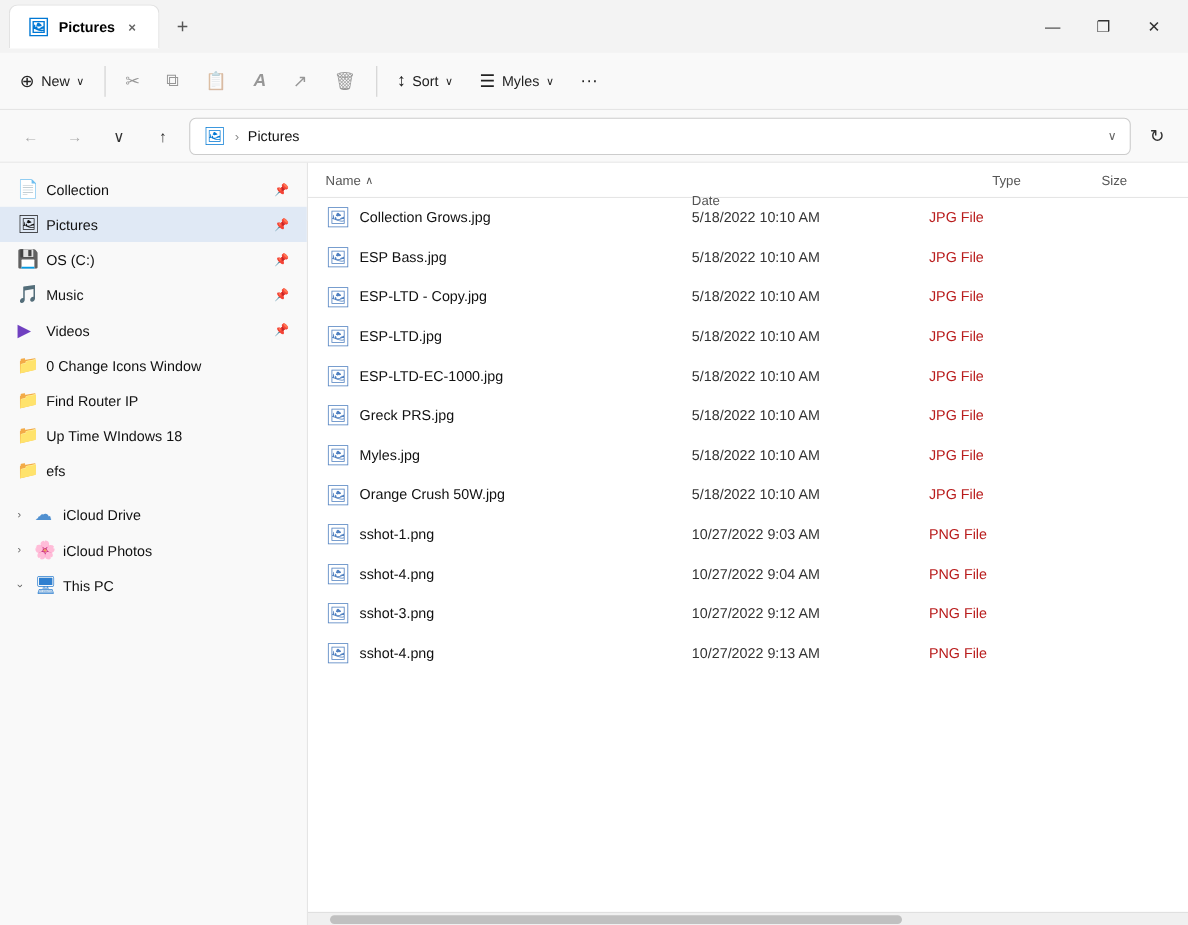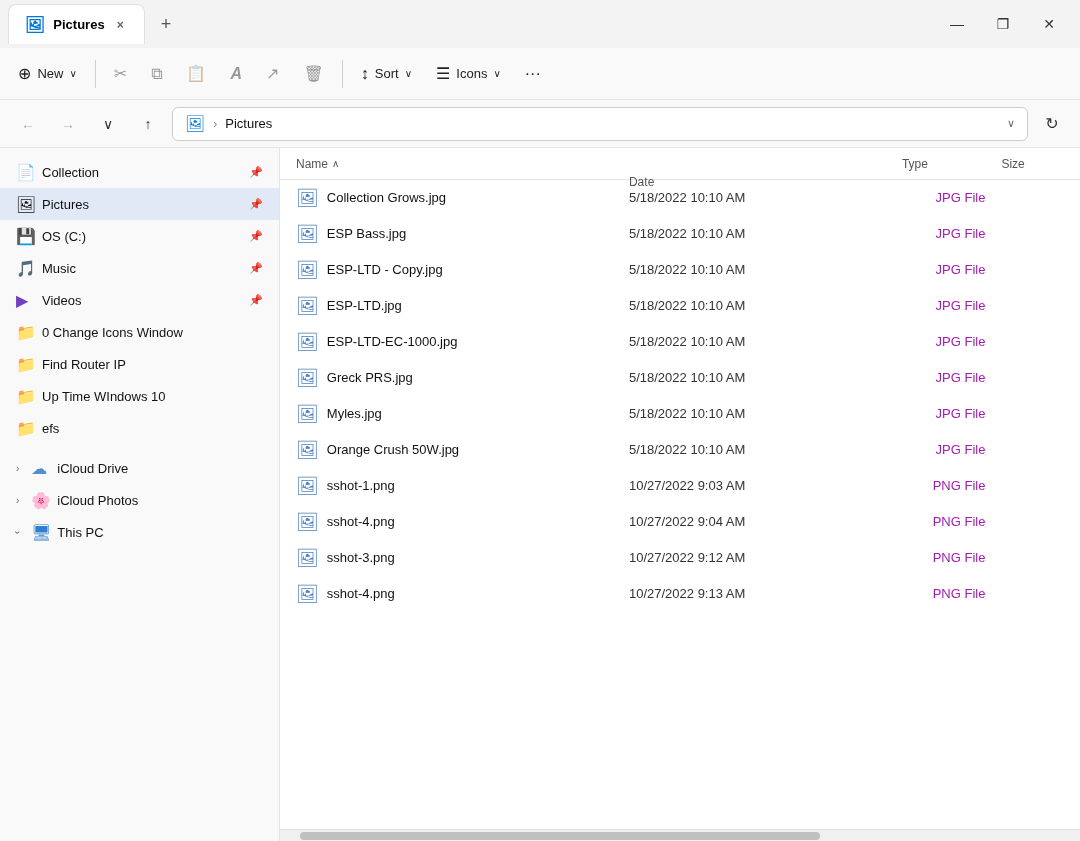--- a/index.html
+++ b/index.html
@@ -120,21 +120,21 @@
     .file-row {
       display: flex; align-items: center;
       height: 36px; padding: 0 8px;
       border-bottom: 1px solid transparent;
       cursor: pointer; font-size: 13px;
     }
     .file-row .col-name { display: flex; align-items: center; gap: 8px; }
     .file-icon { font-size: 18px; flex-shrink: 0; }
     .file-name-text { color: #111; }
     .file-date { width: 220px; padding: 0 8px; color: #333; }
-    .file-type { width: 160px; padding: 0 8px; color: #a21caf; text-align: right; }
+    .file-type { width: 160px; padding: 0 8px; color: #b91c1c; }
     .file-size { width: 80px; padding: 0 8px; color: #333; }
     .sidebar::-webkit-scrollbar { width: 8px; }
     .sidebar::-webkit-scrollbar-thumb { background: #ccc; border-radius: 4px; }
 
     
     .file-list-scroll-container {
       flex: 1; display: flex; overflow: hidden;
     }
     .file-list-inner { flex: 1; overflow-y: scroll; overflow-x: hidden; }
     .horiz-scroll-bar {
@@ -191,21 +191,21 @@
     <span class="btn-icon">🗑</span>
   </button>
   <div class="toolbar-sep"></div>
   <button class="toolbar-btn">
     <span class="btn-icon">↕</span>
     <span>Sort</span>
     <span style="font-size:10px;">∨</span>
   </button>
   <button class="toolbar-btn">
     <span class="btn-icon">☰</span>
-    <span>Icons</span>
+    <span>Myles</span>
     <span style="font-size:10px;">∨</span>
   </button>
   <button class="toolbar-btn">
     <span class="btn-icon">···</span>
   </button>
 </div>
 
 <div class="address-bar">
   <button class="nav-btn nav-btn-disabled">←</button>
   <button class="nav-btn nav-btn-disabled">→</button>
@@ -251,21 +251,21 @@
     <div class="sidebar-item">
       <span class="item-icon" style="color:#e8c040;">📁</span>
       <span>0 Change Icons Window</span>
     </div>
     <div class="sidebar-item">
       <span class="item-icon" style="color:#e8c040;">📁</span>
       <span>Find Router IP</span>
     </div>
     <div class="sidebar-item">
       <span class="item-icon" style="color:#e8c040;">📁</span>
-      <span>Up Time WIndows 10</span>
+      <span>Up Time WIndows 18</span>
     </div>
     <div class="sidebar-item">
       <span class="item-icon" style="color:#e8c040;">📁</span>
       <span>efs</span>
     </div>
     <div style="height:8px;"></div>
 
     <div class="sidebar-item">
       <span class="item-expand">›</span>
       <span class="item-icon" style="color:#5090d0;">☁</span>

